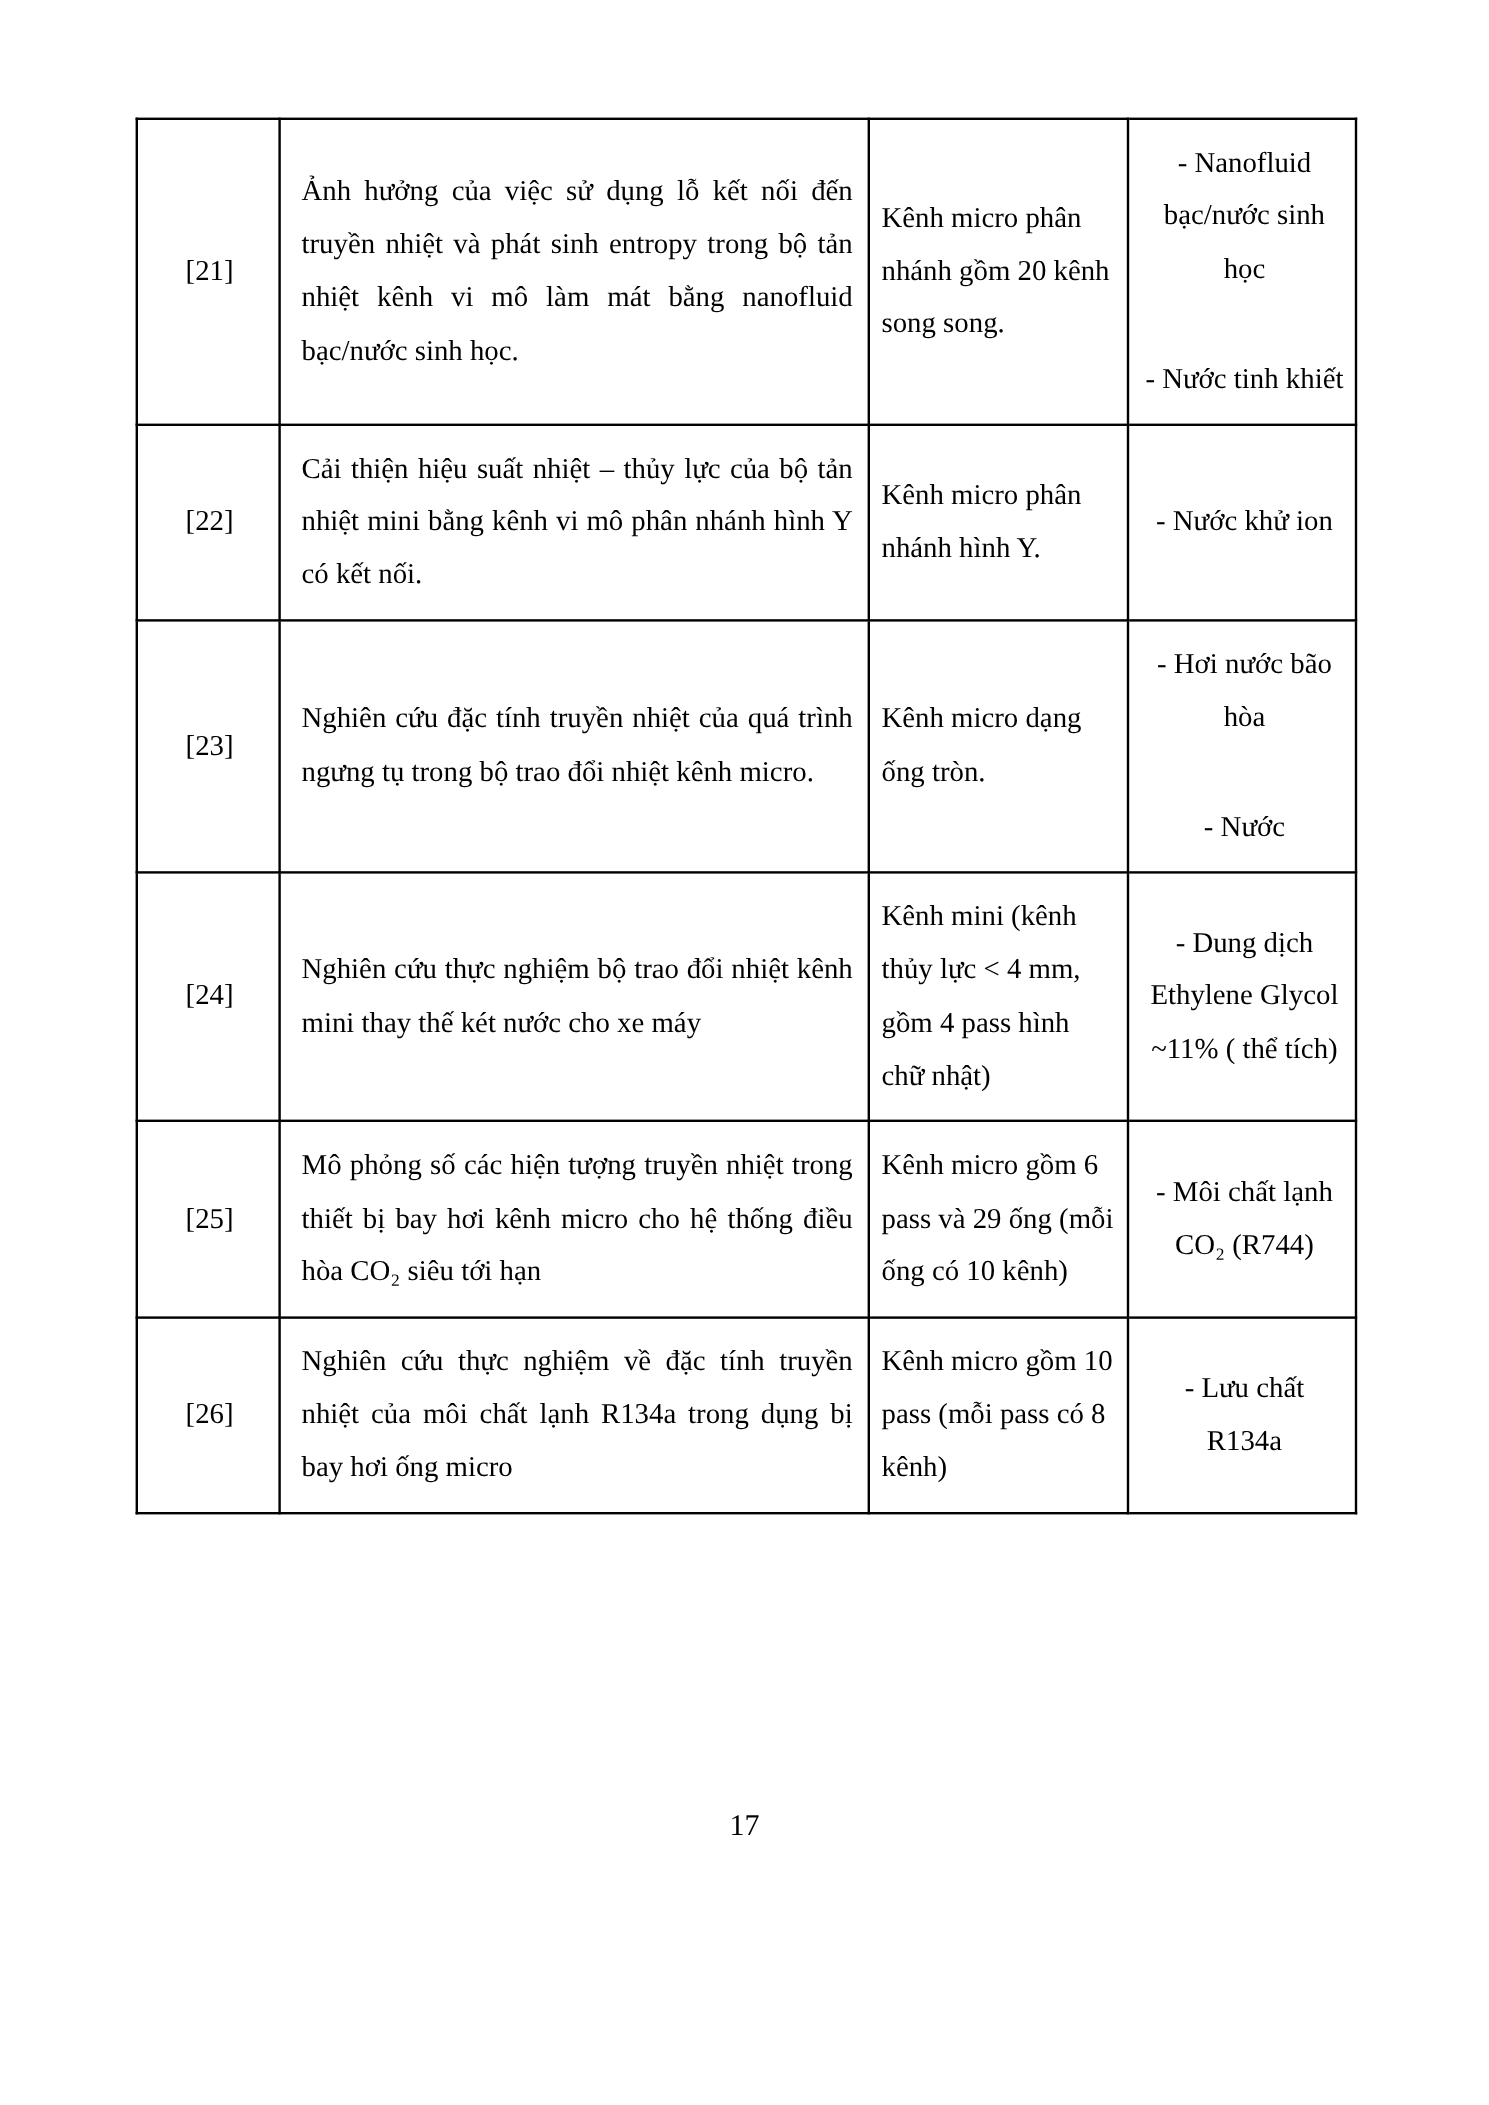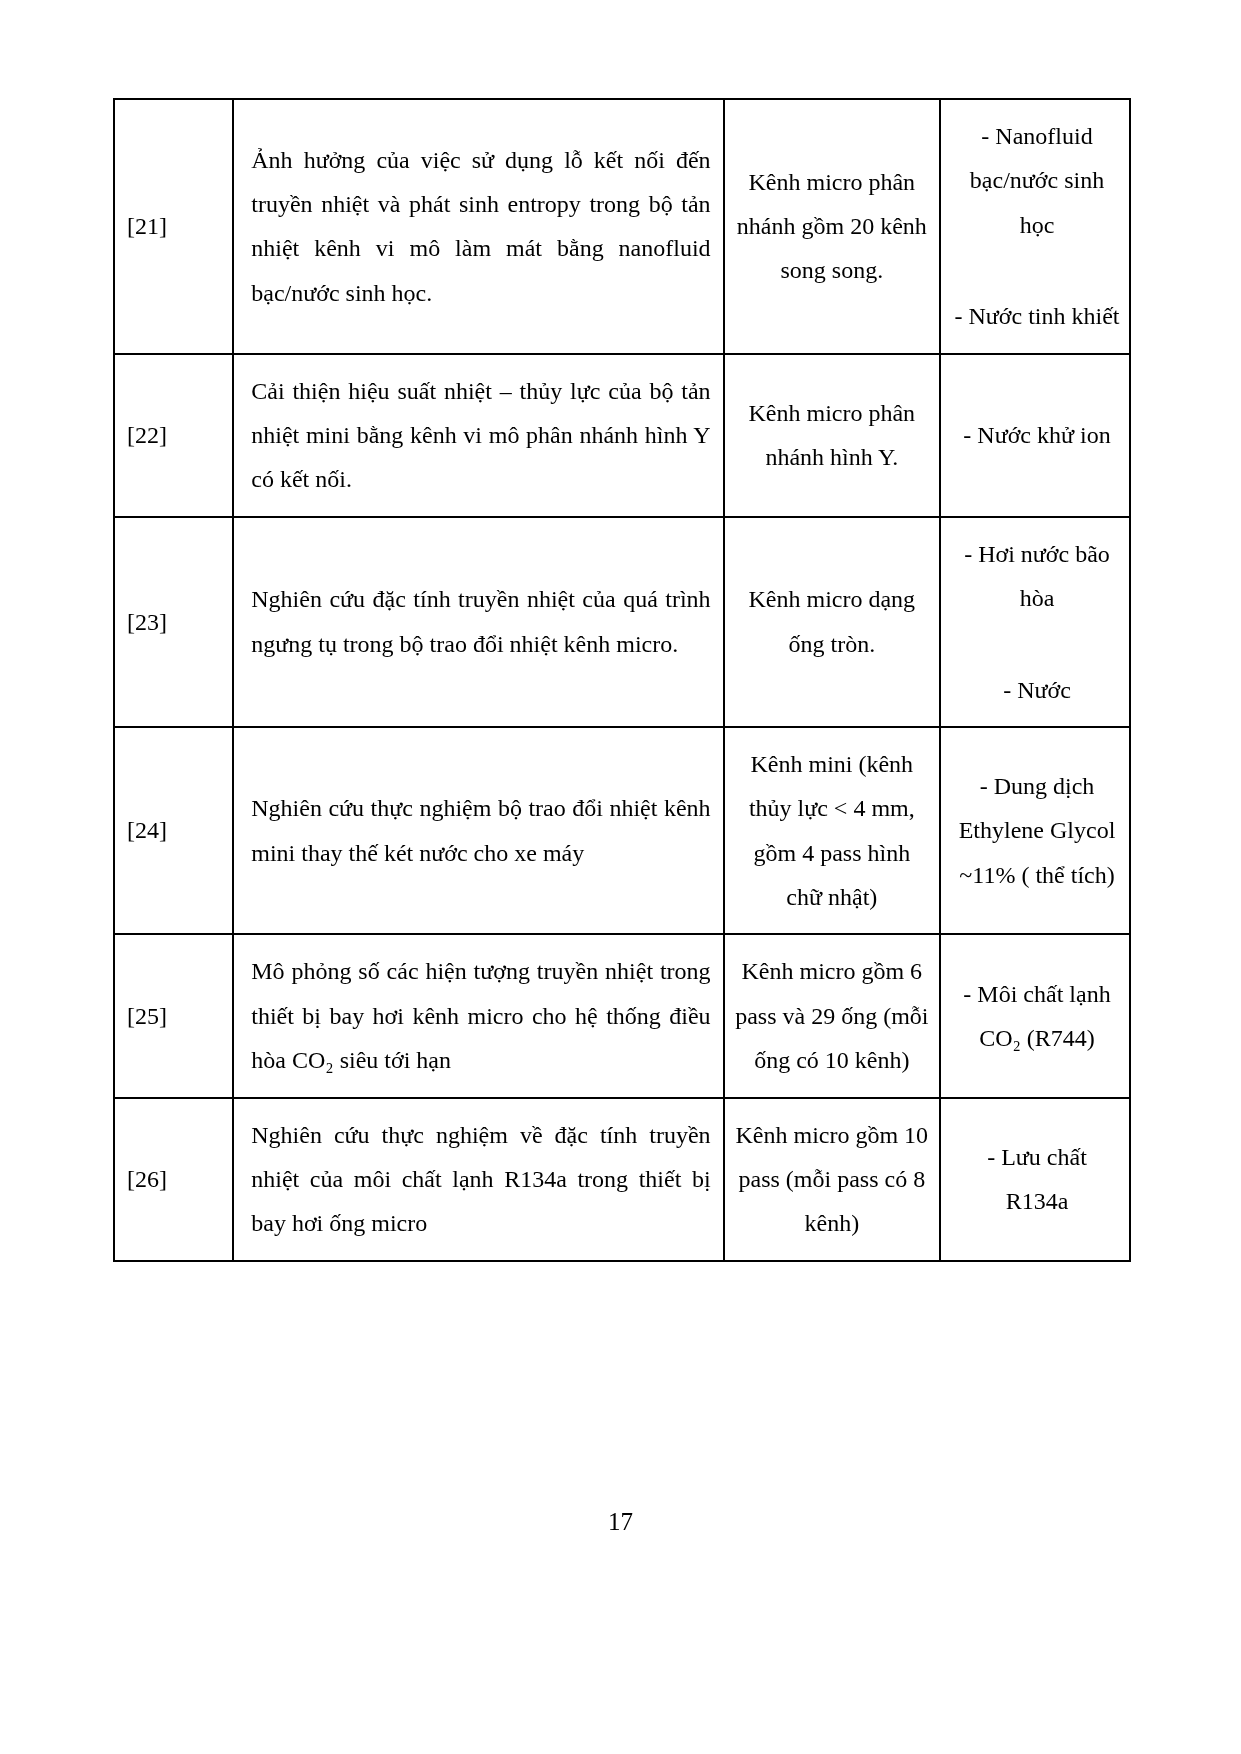--- a/index.html
+++ b/index.html
@@ -43,33 +43,33 @@
   .col-desc { width: 444px; }
   .col-chan { width: 196px; }
   .col-flu  { width: 172px; }
 
   .cell-inner {
     padding: 14px 12px 14px 14px;
     font-size: 24px;
     line-height: 1.85;
   }
   .id-cell .cell-inner {
-    text-align: left;
-    padding-left: 12px;
+    text-align: center;
+    padding-left: 2px;
     padding-right: 0;
   }
   .desc-cell .cell-inner {
     text-align: justify;
     text-align-last: left;
     padding-left: 17px;
     padding-right: 12px;
     hyphens: none;
   }
   .chan-cell .cell-inner {
-    text-align: center;
+    text-align: left;
     padding-left: 10px;
     padding-right: 10px;
   }
   .flu-cell .cell-inner {
     padding-left: 12px;
     padding-right: 8px;
   }
   .flu-cell.centered .cell-inner {
     text-align: center;
   }
@@ -196,21 +196,21 @@
           <td class="flu-cell lefted">
             <div class="cell-inner">- Môi chất lạnh CO₂ (R744)</div>
           </td>
         </tr>
 
         <tr>
           <td class="id-cell">
             <div class="cell-inner">[26]</div>
           </td>
           <td class="desc-cell">
-            <div class="cell-inner">Nghiên cứu thực nghiệm về đặc tính truyền nhiệt của môi chất lạnh R134a trong thiết bị bay hơi ống micro</div>
+            <div class="cell-inner">Nghiên cứu thực nghiệm về đặc tính truyền nhiệt của môi chất lạnh R134a trong dụng bị bay hơi ống micro</div>
           </td>
           <td class="chan-cell">
             <div class="cell-inner">Kênh micro gồm 10 pass (mỗi pass có 8 kênh)</div>
           </td>
           <td class="flu-cell lefted">
             <div class="cell-inner">- Lưu chất R134a</div>
           </td>
         </tr>
 
       </tbody>

